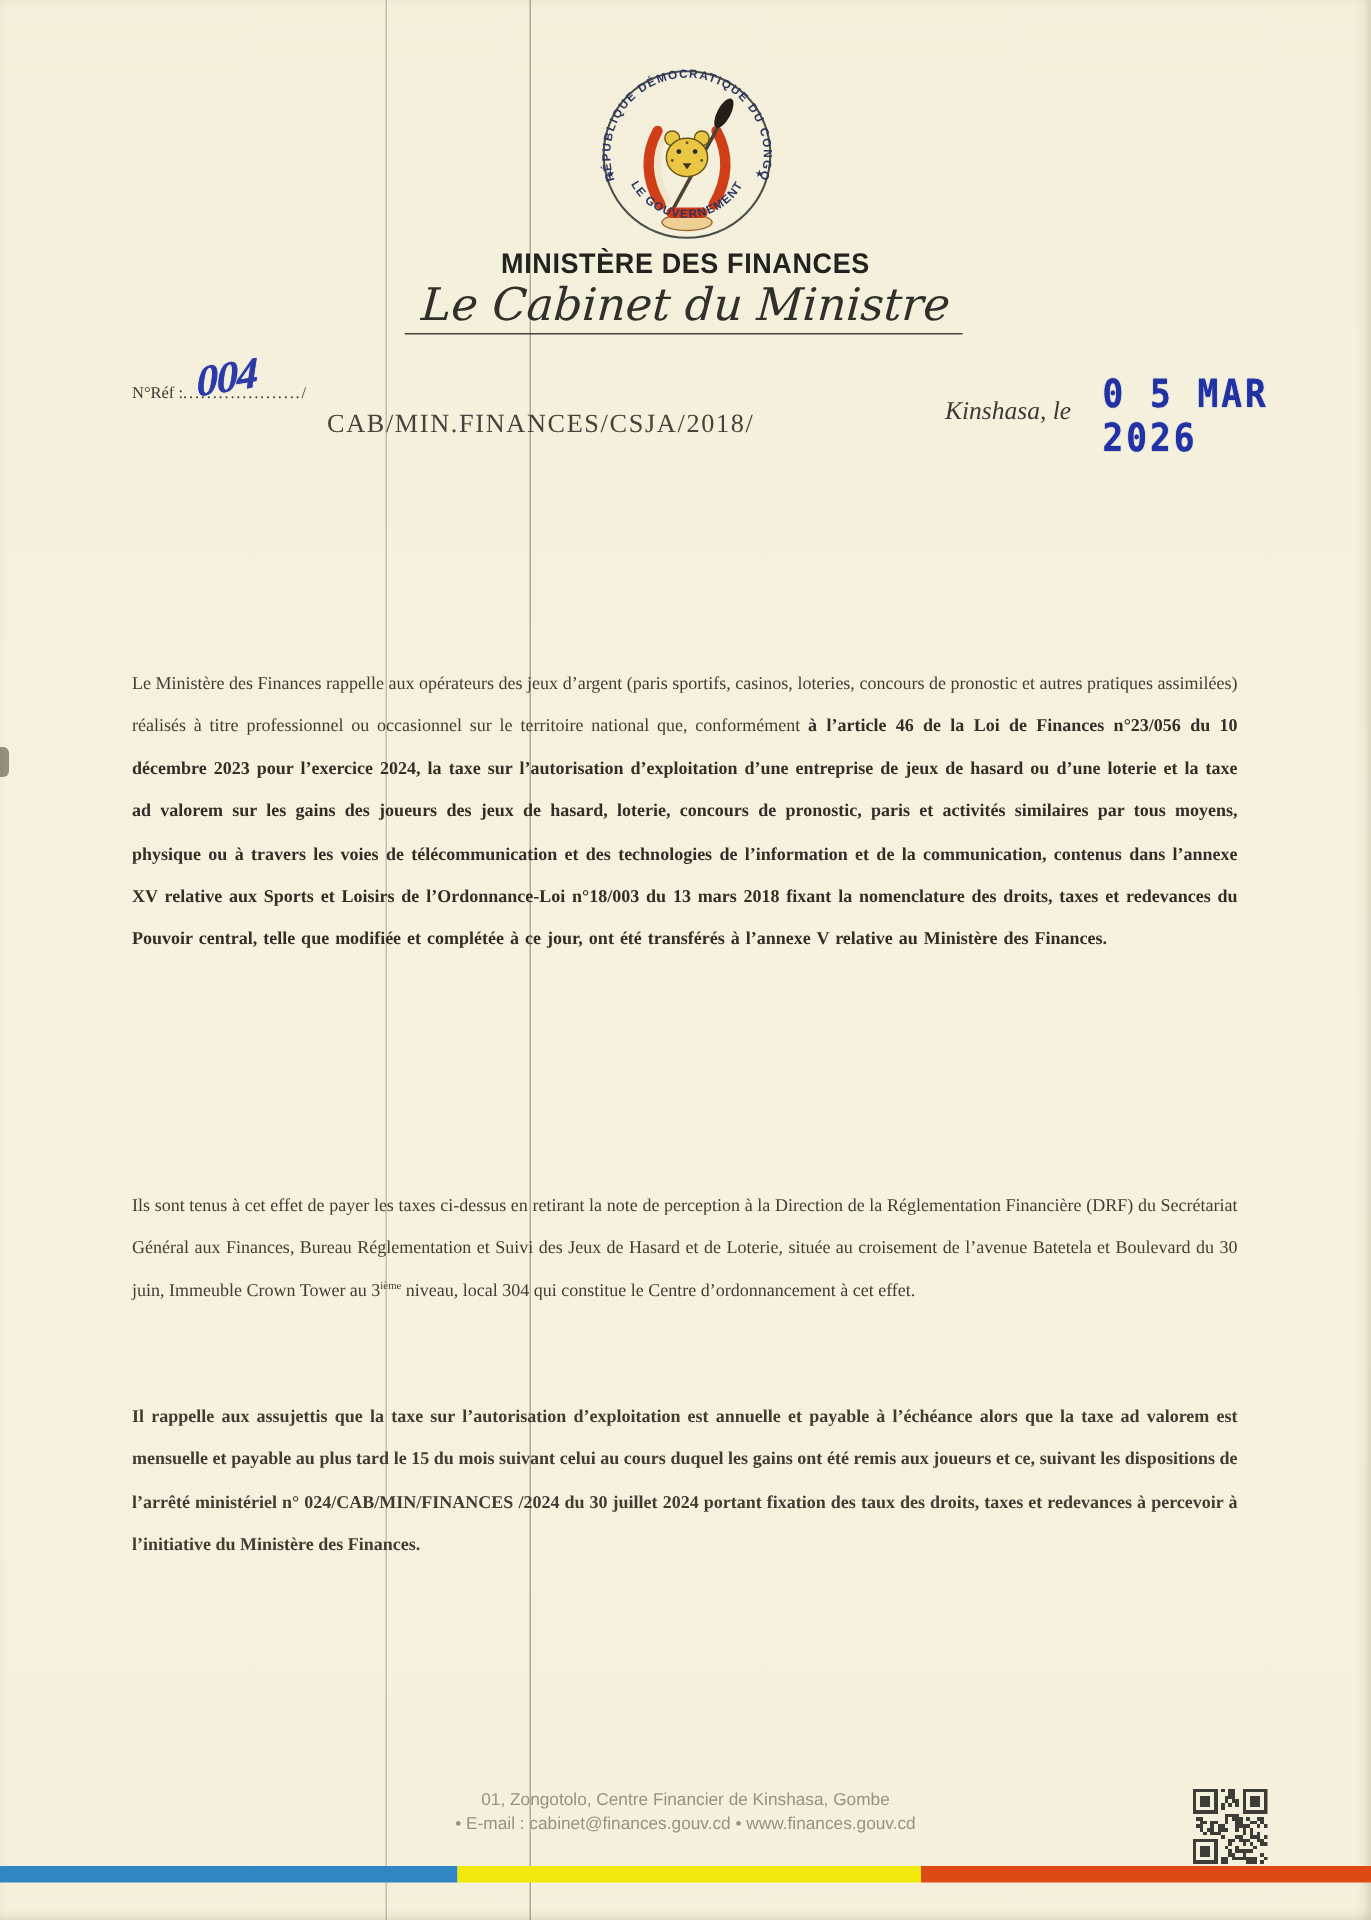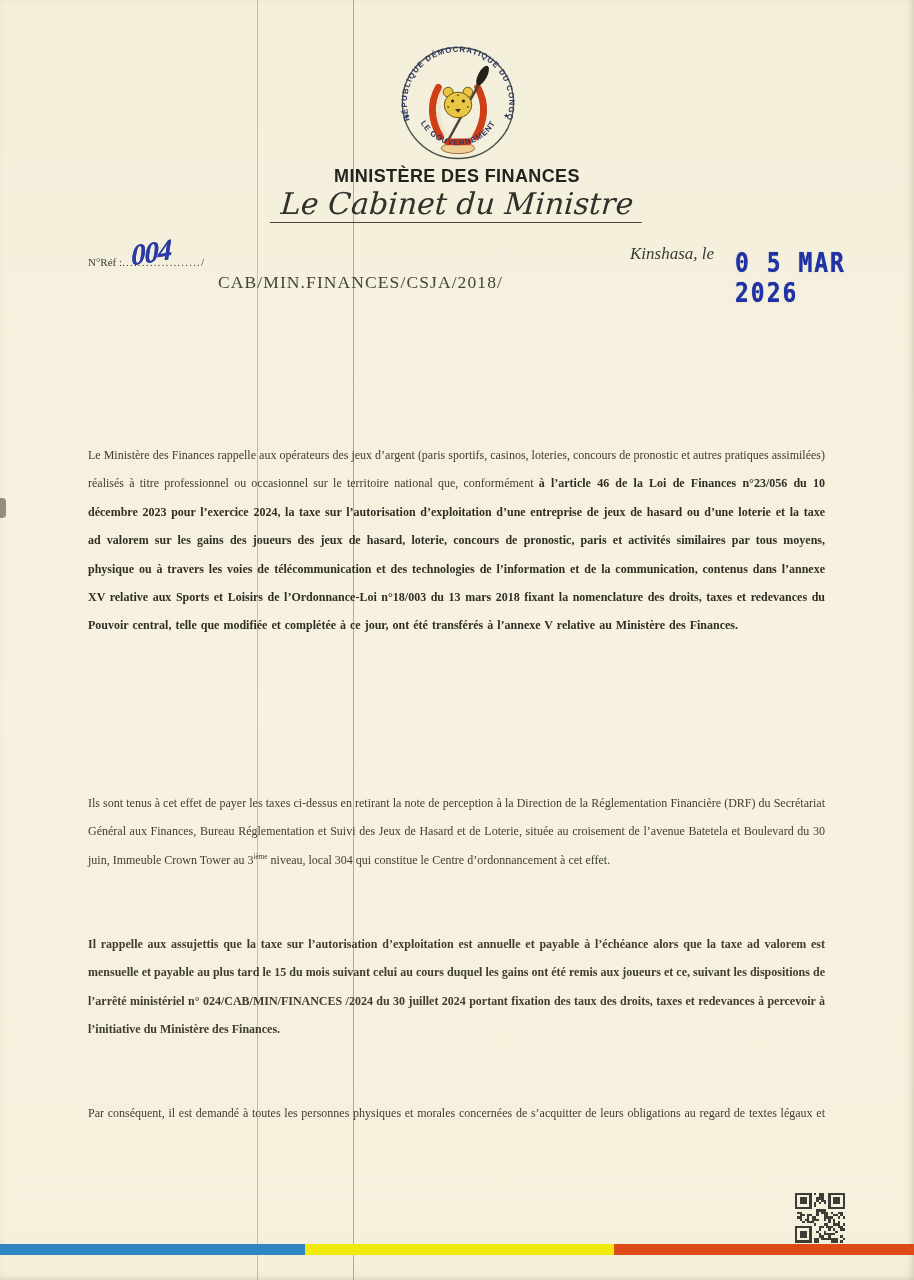--- a/index.html
+++ b/index.html
@@ -30,21 +30,21 @@
     font-style:italic;font-size:30px;color:#31302b;padding:0 10px 1px 10px;
     border-bottom:1.6px solid #45443d;transform:skewX(-4deg);}
 
   
   .ref-line{position:absolute;left:88px;top:256px;font-size:11px;color:#3c3a34;}
   .ref-line .dots{letter-spacing:1.2px;}
   .ref-handwritten{position:absolute;left:131px;top:236px;font-size:29px;font-style:italic;
     font-weight:bold;color:var(--ink_blue,#2b3aa6);transform:rotate(-9deg) skewX(-8deg);
     letter-spacing:-1px;text-shadow:0 0 .6px var(--ink_blue,#2b3aa6);}
   .ref-line2{position:absolute;left:218px;top:272px;font-size:17.5px;letter-spacing:1.1px;color:#45433c;}
-  .dateline{position:absolute;left:630px;top:244px;font-size:17px;font-style:italic;color:#3c3a34;}
+  .dateline{position:absolute;left:630px;top:264px;font-size:17px;font-style:italic;color:#3c3a34;}
   .date-stamp{position:absolute;left:735px;top:252px;font-family:"DejaVu Sans Mono","Liberation Mono",monospace;
     font-weight:bold;font-size:23px;letter-spacing:2px;color:var(--stamp_blue,#2133a4);
     transform:scaleY(1.12);text-shadow:0 0 .7px var(--stamp_blue,#2133a4);}
 
   
   .title{position:absolute;left:0;right:0;top:366px;margin:0;text-align:center;
     font-size:21px;font-weight:bold;letter-spacing:.6px;color:#2c2b26;}
   p.body{position:absolute;left:88px;width:737px;margin:0;font-size:12px;line-height:28.4px;
     text-align:justify;color:var(--ink,#413c32);}
   p.body strong{color:var(--ink_bold,#322e26);word-spacing:1px;}
@@ -119,22 +119,25 @@
   <div class="dateline">Kinshasa, le</div>
   <div class="date-stamp">0 5 MAR 2026</div>
 
 
   <p class="body p1"><span>Le Ministère des Finances rappelle aux opérateurs des jeux d’argent (paris sportifs, casinos, loteries, concours de pronostic et autres pratiques assimilées) réalisés à titre professionnel ou occasionnel sur le territoire national que, conformément </span><strong>à l’article 46 de la Loi de Finances n°23/056 du 10 décembre 2023 pour l’exercice 2024, la taxe sur l’autorisation d’exploitation d’une entreprise de jeux de hasard ou d’une loterie et la taxe ad valorem sur les gains des joueurs des jeux de hasard, loterie, concours de pronostic, paris et activités similaires par tous moyens, physique ou à travers les voies de télécommunication et des technologies de l’information et de la communication, contenus dans l’annexe XV relative aux Sports et Loisirs de l’Ordonnance-Loi n°18/003 du 13 mars 2018 fixant la nomenclature des droits, taxes et redevances du Pouvoir central, telle que modifiée et complétée à ce jour, ont été transférés à l’annexe V relative au Ministère des Finances.</strong></p>
 
   <p class="body p2"><span>Ils sont tenus à cet effet de payer les taxes ci-dessus en retirant la note de perception à la Direction de la Réglementation Financière (DRF) du Secrétariat Général aux Finances, Bureau Réglementation et Suivi des Jeux de Hasard et de Loterie, située au croisement de l’avenue Batetela et Boulevard du 30 juin, Immeuble Crown Tower au 3</span><sup>ième</sup><span> niveau, local 304 qui constitue le Centre d’ordonnancement à cet effet.</span></p>
 
   <p class="body p3">Il rappelle aux assujettis que la taxe sur l’autorisation d’exploitation est annuelle et payable à l’échéance alors que la taxe ad valorem est mensuelle et payable au plus tard le 15 du mois suivant celui au cours duquel les gains ont été remis aux joueurs et ce, suivant les dispositions de l’arrêté ministériel n° 024/CAB/MIN/FINANCES /2024 du 30 juillet 2024 portant fixation des taux des droits, taxes et redevances à percevoir à l’initiative du Ministère des Finances.</p>
 
-  <p class="body p4">Par conséquent, il est demandé à toutes les personnes physiques et morales concernées de s’acquitter de leurs obligations au regard de textes légaux et</p>
-
+
+  <div class="footer">
+    <div>01, Zongotolo, Centre Financier de Kinshasa, Gombe</div>
+    <div>•  E-mail : cabinet@finances.gouv.cd  •  www.finances.gouv.cd</div>
+  </div>
 
   <svg class="qr" viewBox="0 0 21 21">
       <rect x="0" y="0" width="1" height="1"></rect>
       <rect x="1" y="0" width="1" height="1"></rect>
       <rect x="2" y="0" width="1" height="1"></rect>
       <rect x="3" y="0" width="1" height="1"></rect>
       <rect x="4" y="0" width="1" height="1"></rect>
       <rect x="5" y="0" width="1" height="1"></rect>
       <rect x="6" y="0" width="1" height="1"></rect>
       <rect x="0" y="1" width="1" height="1"></rect>

